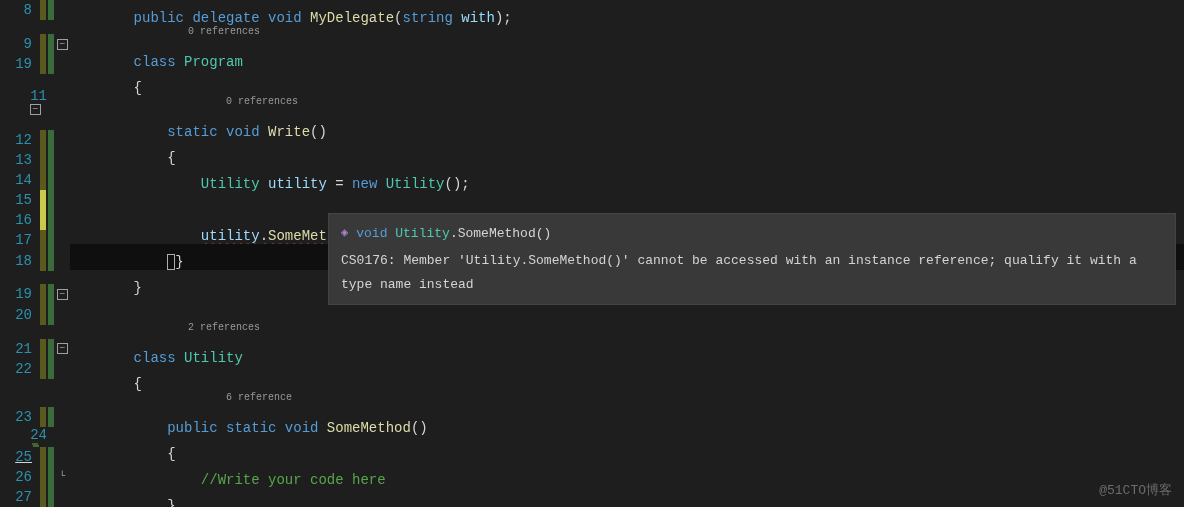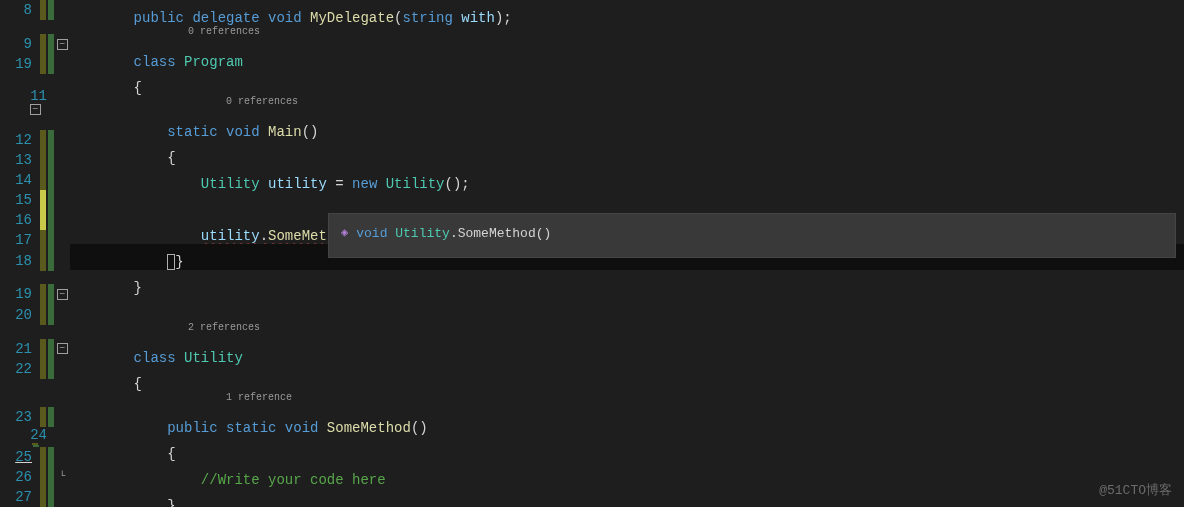--- a/index.html
+++ b/index.html
@@ -232,41 +232,42 @@
         <div class="margin-bar" style="width: 6px; margin-left: 2px;"></div>
         <div class="fold"></div>
       </div>
     </div>
   <div class="code-area" id="code">
       <div class="code-line" style="position: absolute; left: 0px; right: 0px; top: 0px;"><span>    </span><span class="kw">public </span><span class="kw">delegate </span><span class="kw">void </span><span class="method">MyDelegate</span><span class="punct">(</span><span class="kw">string </span><span class="str-param">with</span><span class="punct">);</span></div>
       <div class="codelens" style="left: 118px; top: 26px;">0 references</div>
       <div class="code-line" style="position: absolute; left: 0px; right: 0px; top: 44px;"><span>    </span><span class="kw">class </span><span class="type">Program</span></div>
       <div class="code-line" style="position: absolute; left: 0px; right: 0px; top: 70px;"><span>    </span><span class="punct">{</span></div>
       <div class="codelens" style="left: 156px; top: 96px;">0 references</div>
-      <div class="code-line" style="position: absolute; left: 0px; right: 0px; top: 114px;"><span>        </span><span class="kw">static </span><span class="kw">void </span><span class="method">Main</span><span class="punct">()</span></div>
+      <div class="code-line" style="position: absolute; left: 0px; right: 0px; top: 114px;"><span>        </span><span class="kw">static </span><span class="kw">void </span><span class="method">Write</span><span class="punct">()</span></div>
       <div class="code-line" style="position: absolute; left: 0px; right: 0px; top: 140px;"><span>        </span><span class="punct">{</span></div>
       <div class="code-line" style="position: absolute; left: 0px; right: 0px; top: 166px;"><span>            </span><span class="type">Utility </span><span class="str-param">utility </span><span class="punct">= </span><span class="kw">new </span><span class="type">Utility</span><span class="punct">();</span></div>
       <div class="code-line" style="position: absolute; left: 0px; right: 0px; top: 192px;"><span>            </span></div>
       <div class="code-line" style="position: absolute; left: 0px; right: 0px; top: 218px;"><span>            </span><span class="str-param squiggle">utility</span><span class="punct squiggle">.</span><span class="method squiggle">SomeMethod</span><span class="punct">();</span></div>
       <div class="code-line hl" style="position: absolute; left: 0px; right: 0px; top: 244px;"><span>        </span><span class="box-cursor"></span><span class="punct">}</span></div>
       <div class="code-line" style="position: absolute; left: 0px; right: 0px; top: 270px;"><span>    </span><span class="punct">}</span></div>
       <div class="code-line" style="position: absolute; left: 0px; right: 0px; top: 296px;"><span>    </span></div>
       <div class="codelens" style="left: 118px; top: 322px;">2 references</div>
       <div class="code-line" style="position: absolute; left: 0px; right: 0px; top: 340px;"><span>    </span><span class="kw">class </span><span class="type">Utility</span></div>
       <div class="code-line" style="position: absolute; left: 0px; right: 0px; top: 366px;"><span>    </span><span class="punct">{</span></div>
-      <div class="codelens" style="left: 156px; top: 392px;">1 reference</div>
+      <div class="codelens" style="left: 156px; top: 392px;">6 reference</div>
       <div class="code-line" style="position: absolute; left: 0px; right: 0px; top: 410px;"><span>        </span><span class="kw">public </span><span class="kw">static </span><span class="kw">void </span><span class="method">SomeMethod</span><span class="punct">()</span></div>
       <div class="code-line" style="position: absolute; left: 0px; right: 0px; top: 436px;"><span>        </span><span class="punct">{</span></div>
       <div class="code-line" style="position: absolute; left: 0px; right: 0px; top: 462px;"><span>            </span><span class="comment">//Write your code here</span></div>
       <div class="code-line" style="position: absolute; left: 0px; right: 0px; top: 488px;"><span>        </span><span class="punct">}</span></div>
     </div>
 </div>
 
 <div class="tooltip">
   <div class="sig">
     <span class="cube">◈</span>
     <span>
       <span class="kw">void</span><span class="type"> Utility</span><span class="plain">.SomeMethod()</span>
     </span>
   </div>
+  <div>CS0176: Member 'Utility.SomeMethod()' cannot be accessed with an instance reference; qualify it with a type name instead</div>
 </div>
 
 <div class="watermark">@51CTO博客</div>
 
 </body></html>

